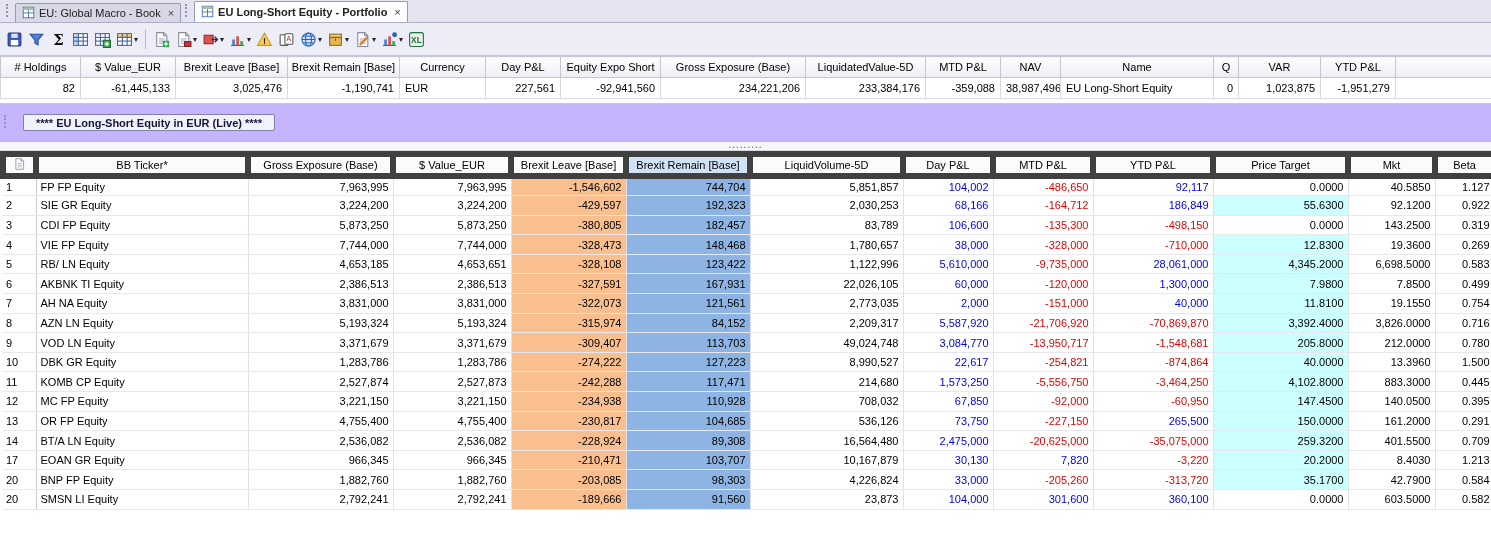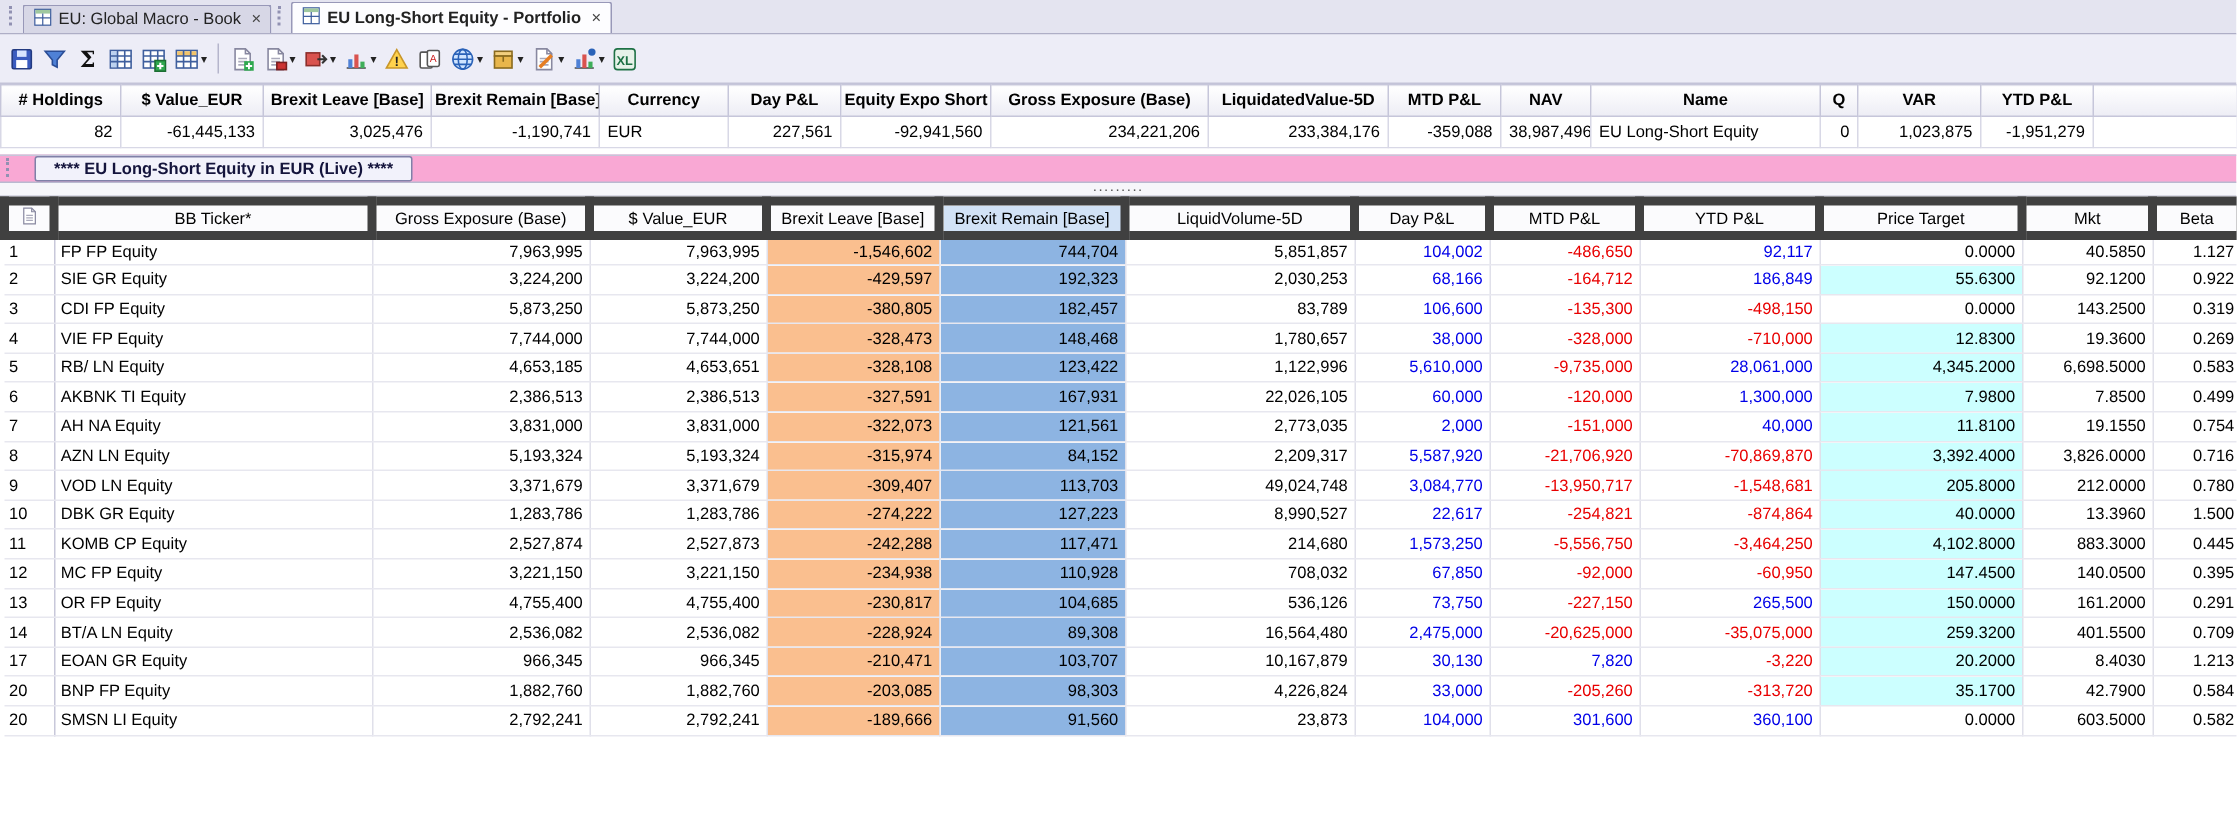--- a/index.html
+++ b/index.html
@@ -16,27 +16,27 @@
   
   .toolbar{height:33px;background:#ededf7;border-bottom:1px solid #c3c3d8;display:flex;align-items:center;padding:0 4px;gap:1px}
   .tbtn{display:flex;align-items:center;padding:2px;border-radius:2px;cursor:default}
   .tbtn svg{display:block}
   .caret{font-size:8px;color:#222;margin-left:1px}
   .sep{width:1px;height:20px;background:#b5b5cc;margin:0 4px}
 
   table{border-collapse:collapse;table-layout:fixed;width:1491px}
 
   
-  .summary th{height:21px;font-weight:bold;background:linear-gradient(#ffffff,#ededf5);border:1px solid #c6c6da;text-align:center;overflow:hidden;white-space:nowrap;padding:0 2px}
+  .summary th{height:21px;font-weight:normal;background:linear-gradient(#ffffff,#ededf5);border:1px solid #c6c6da;text-align:center;overflow:hidden;white-space:nowrap;padding:0 2px}
   .summary td{height:21px;background:#fff;border:1px solid #d8d8e6;border-top:none;padding:0 5px;overflow:hidden;white-space:nowrap}
 
   .gapstrip{height:4px;background:#fff}
 
   
-  .livebar{height:19px;background:#f9a8d4;border-top:1px solid #c6c6da;border-bottom:1px solid #b9b9d0;display:flex;align-items:center}
+  .livebar{height:39px;background:#c4b5fd;border-top:1px solid #c6c6da;border-bottom:1px solid #b9b9d0;display:flex;align-items:center}
   .live-btn{margin-left:10px;height:17px;display:flex;align-items:center;padding:0 12px;background:#f2f2fb;border:1px solid #8080a8;border-radius:2px;font-weight:bold;color:#14143c;white-space:nowrap}
 
   .splitter{height:9px;background:#f6f6fa;border-bottom:1px solid #d8d8e4;text-align:center;color:#555;font-size:10px;line-height:6px;letter-spacing:1px;cursor:row-resize}
 
   
   .grid th{height:21px;font-weight:normal;background:#fbfbfd;border:6px solid #404040;text-align:center;overflow:hidden;white-space:nowrap;padding:0 2px}
   .grid th.hdr-remain{background:#d2e2f6}
   .grid td{height:19.6px;border-right:1px solid #e0e0ea;border-bottom:1px solid #e7e7ef;padding:0 4px;overflow:hidden;white-space:nowrap;background:#fff}
   .grid td.rownum{border-right:1px solid #c8c8da;padding:0 3px}
   .num{text-align:right}

